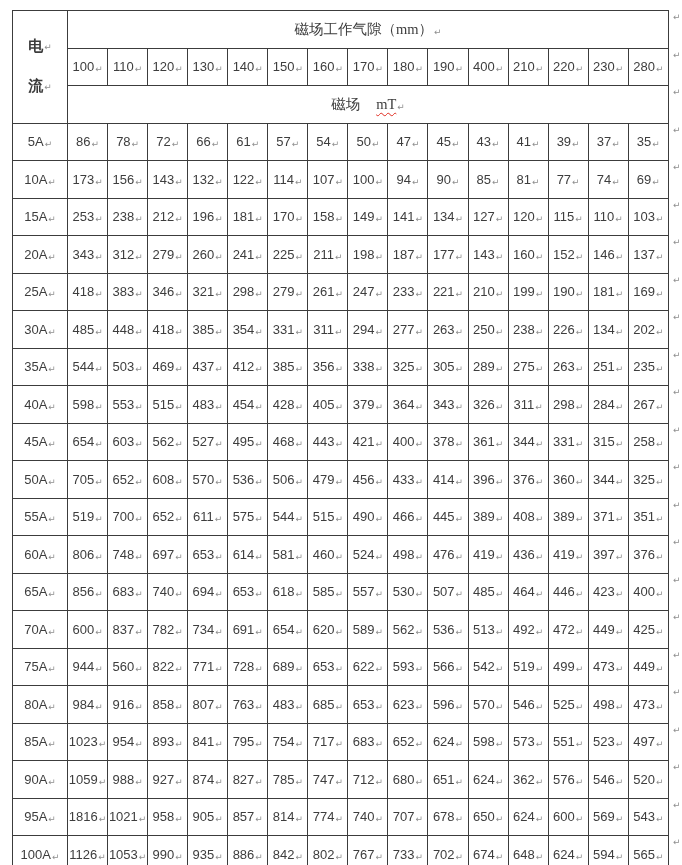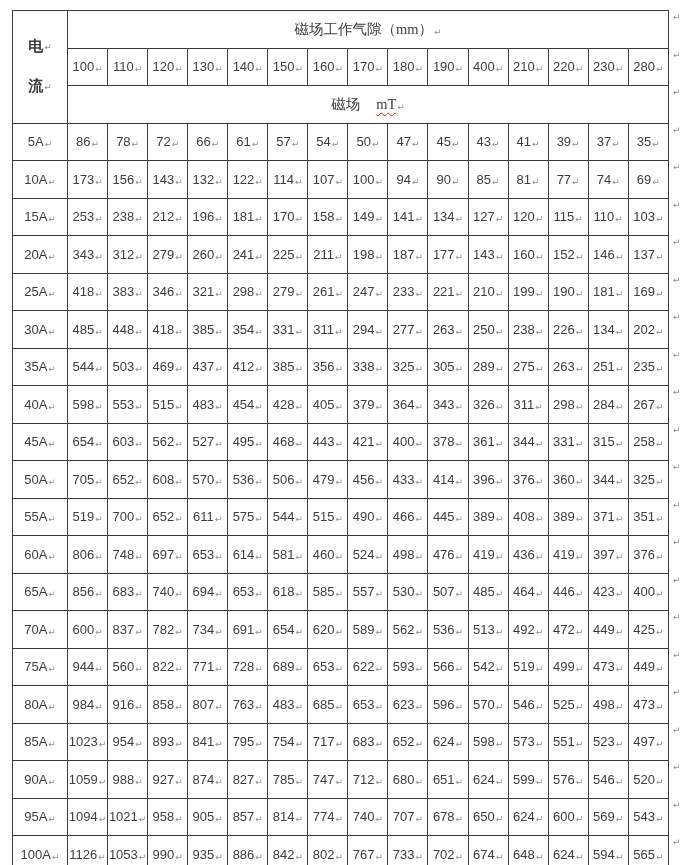--- a/index.html
+++ b/index.html
@@ -453,28 +453,28 @@
           <td><span>988</span><span class="pmark">↵</span></td>
           <td><span>927</span><span class="pmark">↵</span></td>
           <td><span>874</span><span class="pmark">↵</span></td>
           <td><span>827</span><span class="pmark">↵</span></td>
           <td><span>785</span><span class="pmark">↵</span></td>
           <td><span>747</span><span class="pmark">↵</span></td>
           <td><span>712</span><span class="pmark">↵</span></td>
           <td><span>680</span><span class="pmark">↵</span></td>
           <td><span>651</span><span class="pmark">↵</span></td>
           <td><span>624</span><span class="pmark">↵</span></td>
-          <td><span>599</span><span class="pmark">↵</span></td>
+          <td><span>362</span><span class="pmark">↵</span></td>
           <td><span>576</span><span class="pmark">↵</span></td>
           <td><span>546</span><span class="pmark">↵</span></td>
           <td><span>520</span><span class="pmark">↵</span></td>
         </tr>
         <tr>
           <td><span>95A</span><span class="pmark">↵</span></td>
-          <td><span>1094</span><span class="pmark">↵</span></td>
+          <td><span>1816</span><span class="pmark">↵</span></td>
           <td><span>1021</span><span class="pmark">↵</span></td>
           <td><span>958</span><span class="pmark">↵</span></td>
           <td><span>905</span><span class="pmark">↵</span></td>
           <td><span>857</span><span class="pmark">↵</span></td>
           <td><span>814</span><span class="pmark">↵</span></td>
           <td><span>774</span><span class="pmark">↵</span></td>
           <td><span>740</span><span class="pmark">↵</span></td>
           <td><span>707</span><span class="pmark">↵</span></td>
           <td><span>678</span><span class="pmark">↵</span></td>
           <td><span>650</span><span class="pmark">↵</span></td>

